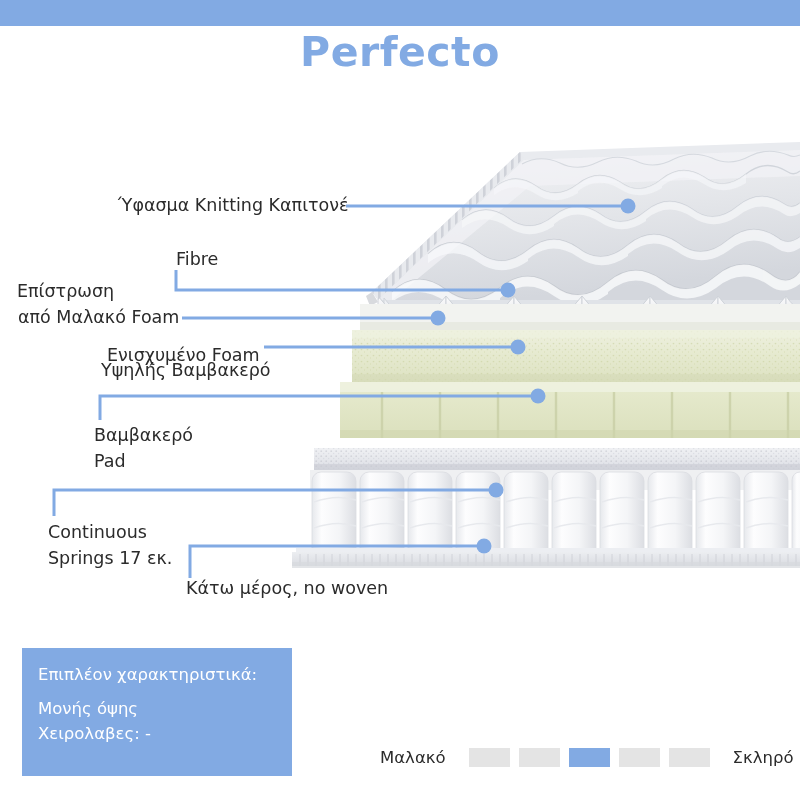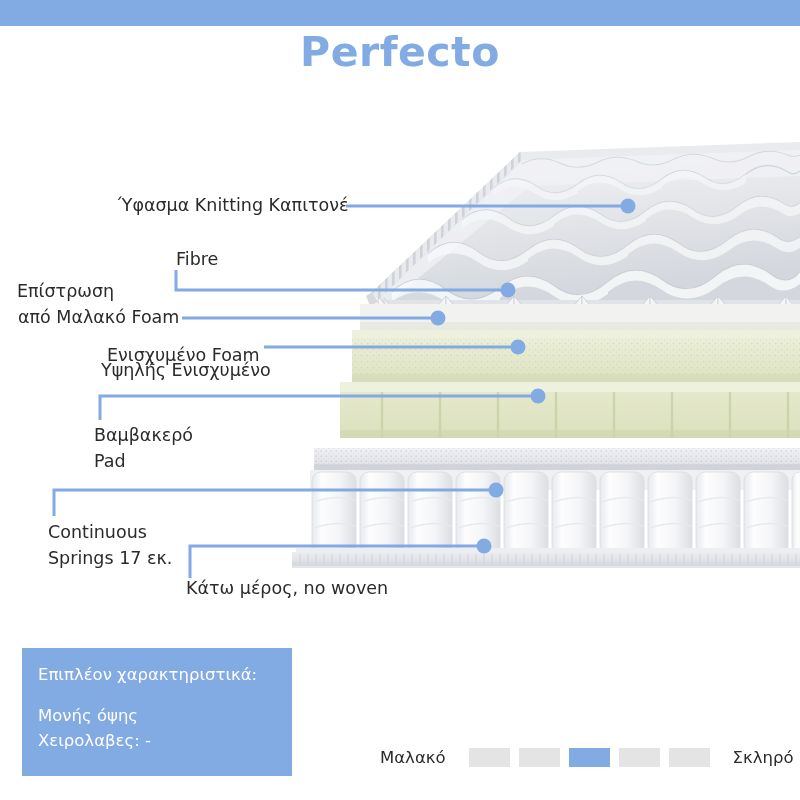--- a/index.html
+++ b/index.html
@@ -74,21 +74,21 @@
     left: 22px; top: 648px;
     width: 270px;
     height: 128px;
     background: #82aae3;
     color: #ffffff;
     box-sizing: border-box;
     padding: 14px 16px 0 16px;
     font-size: 16.5px;
     line-height: 25px;
   }
-  .feature-box .fb-title { margin-bottom: 16px; }
+  .feature-box .fb-title { margin-bottom: 9px; }
   .feature-box .fb-line { white-space: pre; }
 
   
   .scale {
     position: absolute;
     left: 380px; top: 748px;
     width: 400px;
     height: 26px;
     display: flex;
     align-items: flex-start;
@@ -430,21 +430,21 @@
 
   <div class="lbl" style="left:176px; top:246px;">Fibre</div>
 
   <div>
     <div class="lbl" style="left:17px; top:278px;">Επίστρωση</div>
     <div class="lbl" style="left:18px; top:304px;">από Μαλακό Foam</div>
   </div>
 
   <div>
     <div class="lbl" style="left:107px; top:342px;">Ενισχυμένο Foam</div>
-    <div class="lbl" style="left:101px; top:357px;">Υψηλής Ενισχυμένο</div>
+    <div class="lbl" style="left:101px; top:357px;">Υψηλής Βαμβακερό</div>
   </div>
 
   <div>
     <div class="lbl" style="left:94px; top:422px;">Βαμβακερό</div>
     <div class="lbl" style="left:94px; top:448px;">Pad</div>
   </div>
 
   <div>
     <div class="lbl" style="left:48px; top:519px;">Continuous</div>
     <div class="lbl" style="left:48px; top:545px;">Springs 17 εκ.</div>

